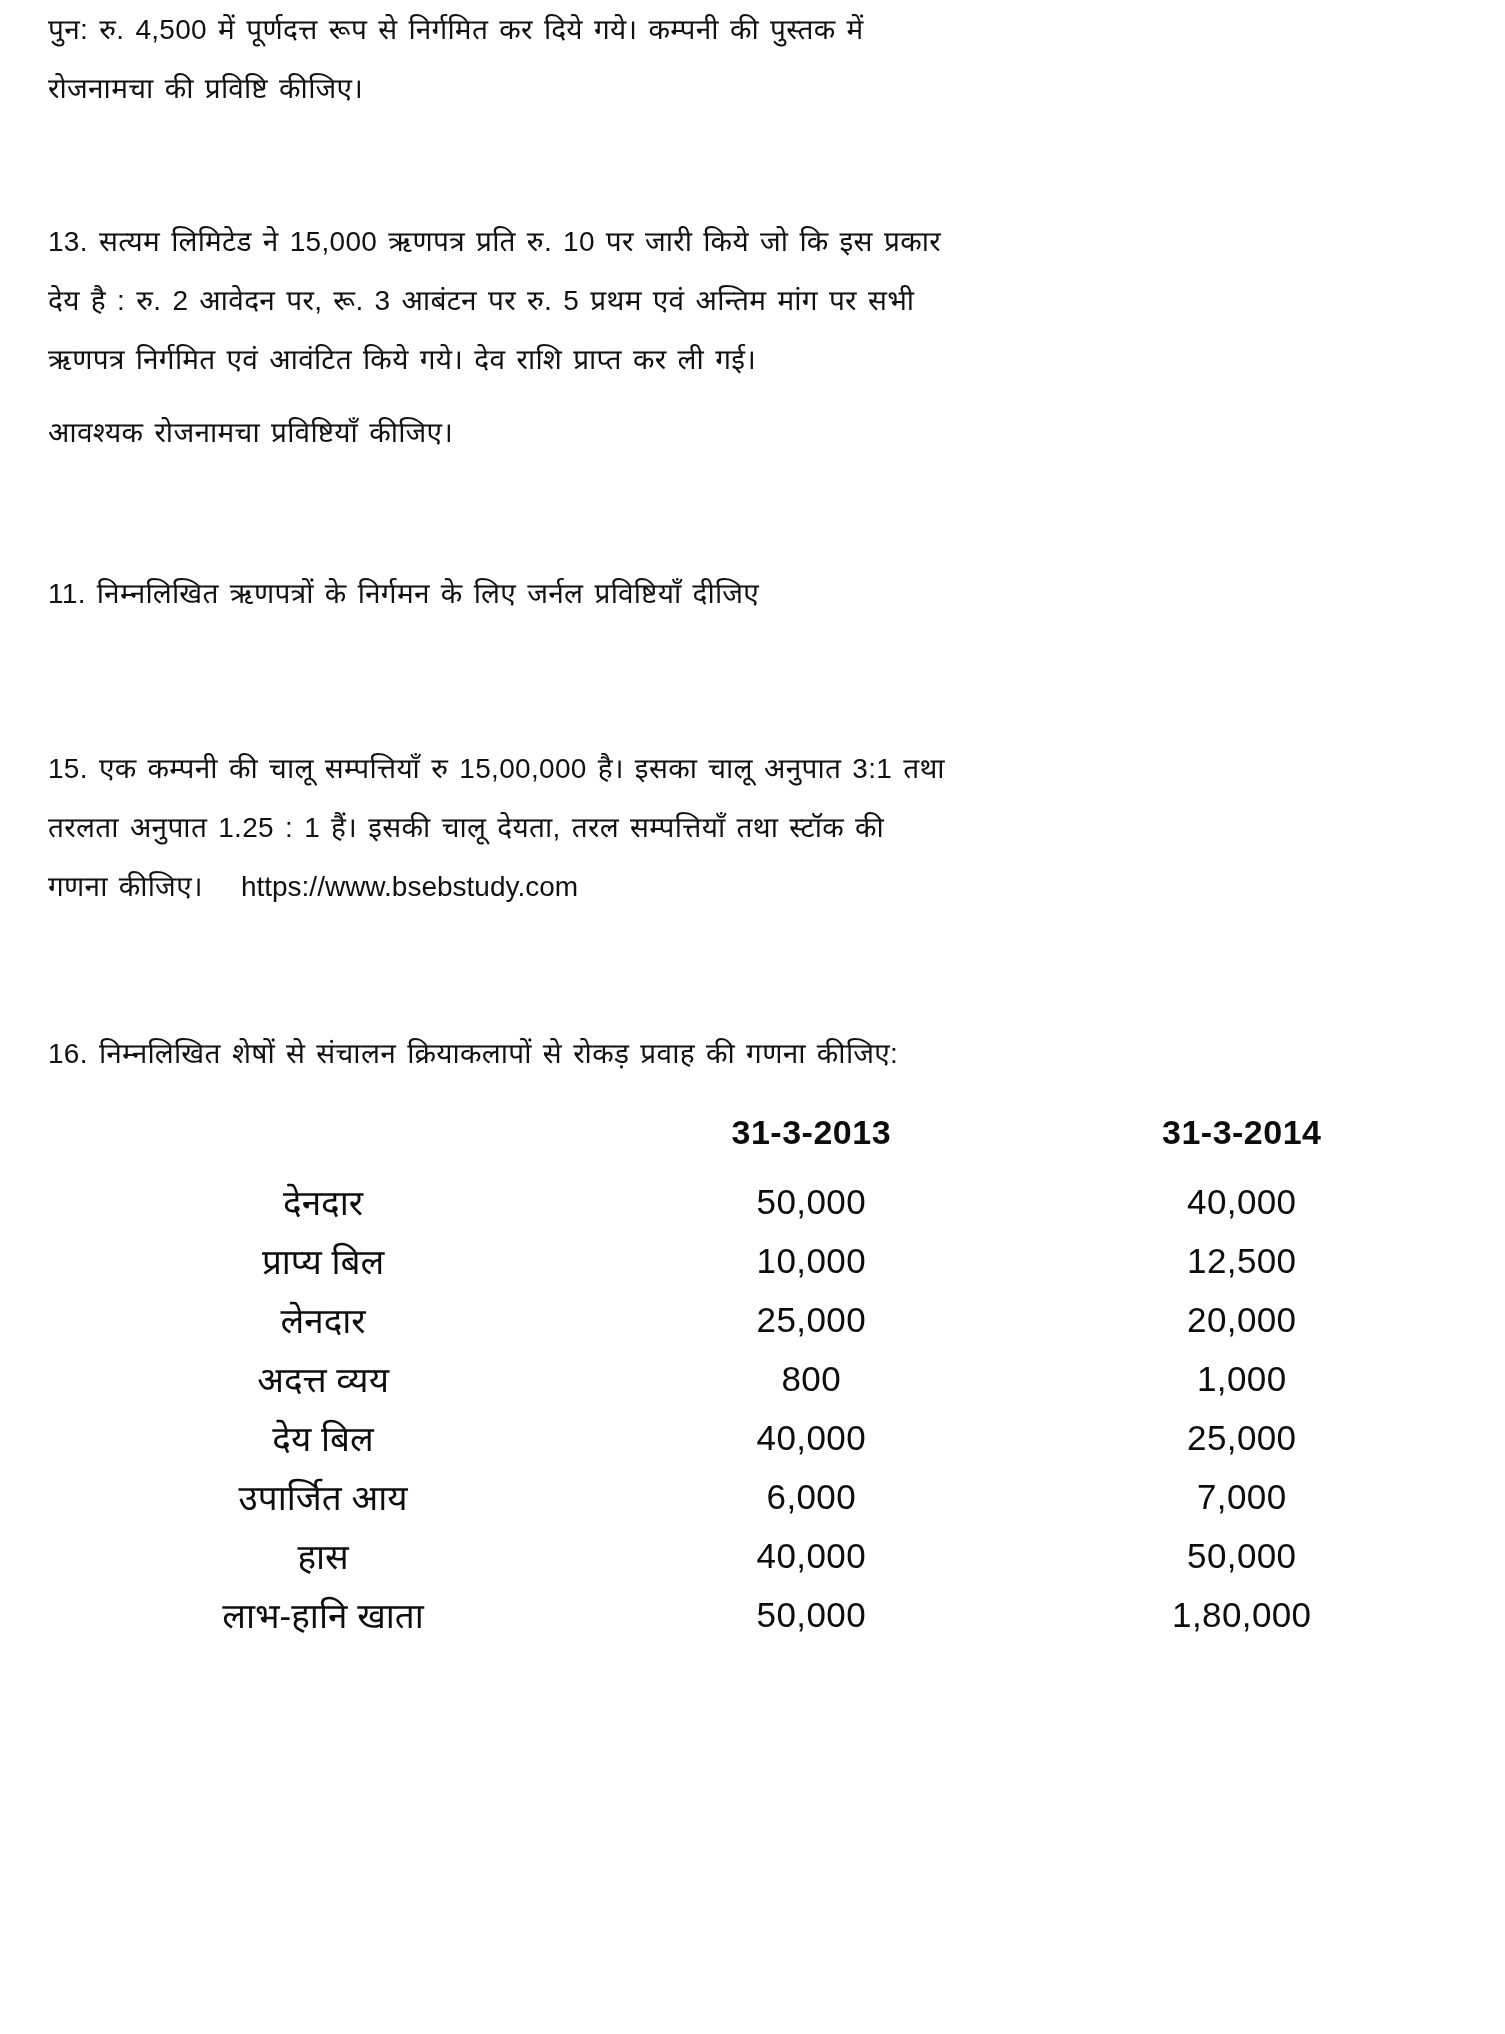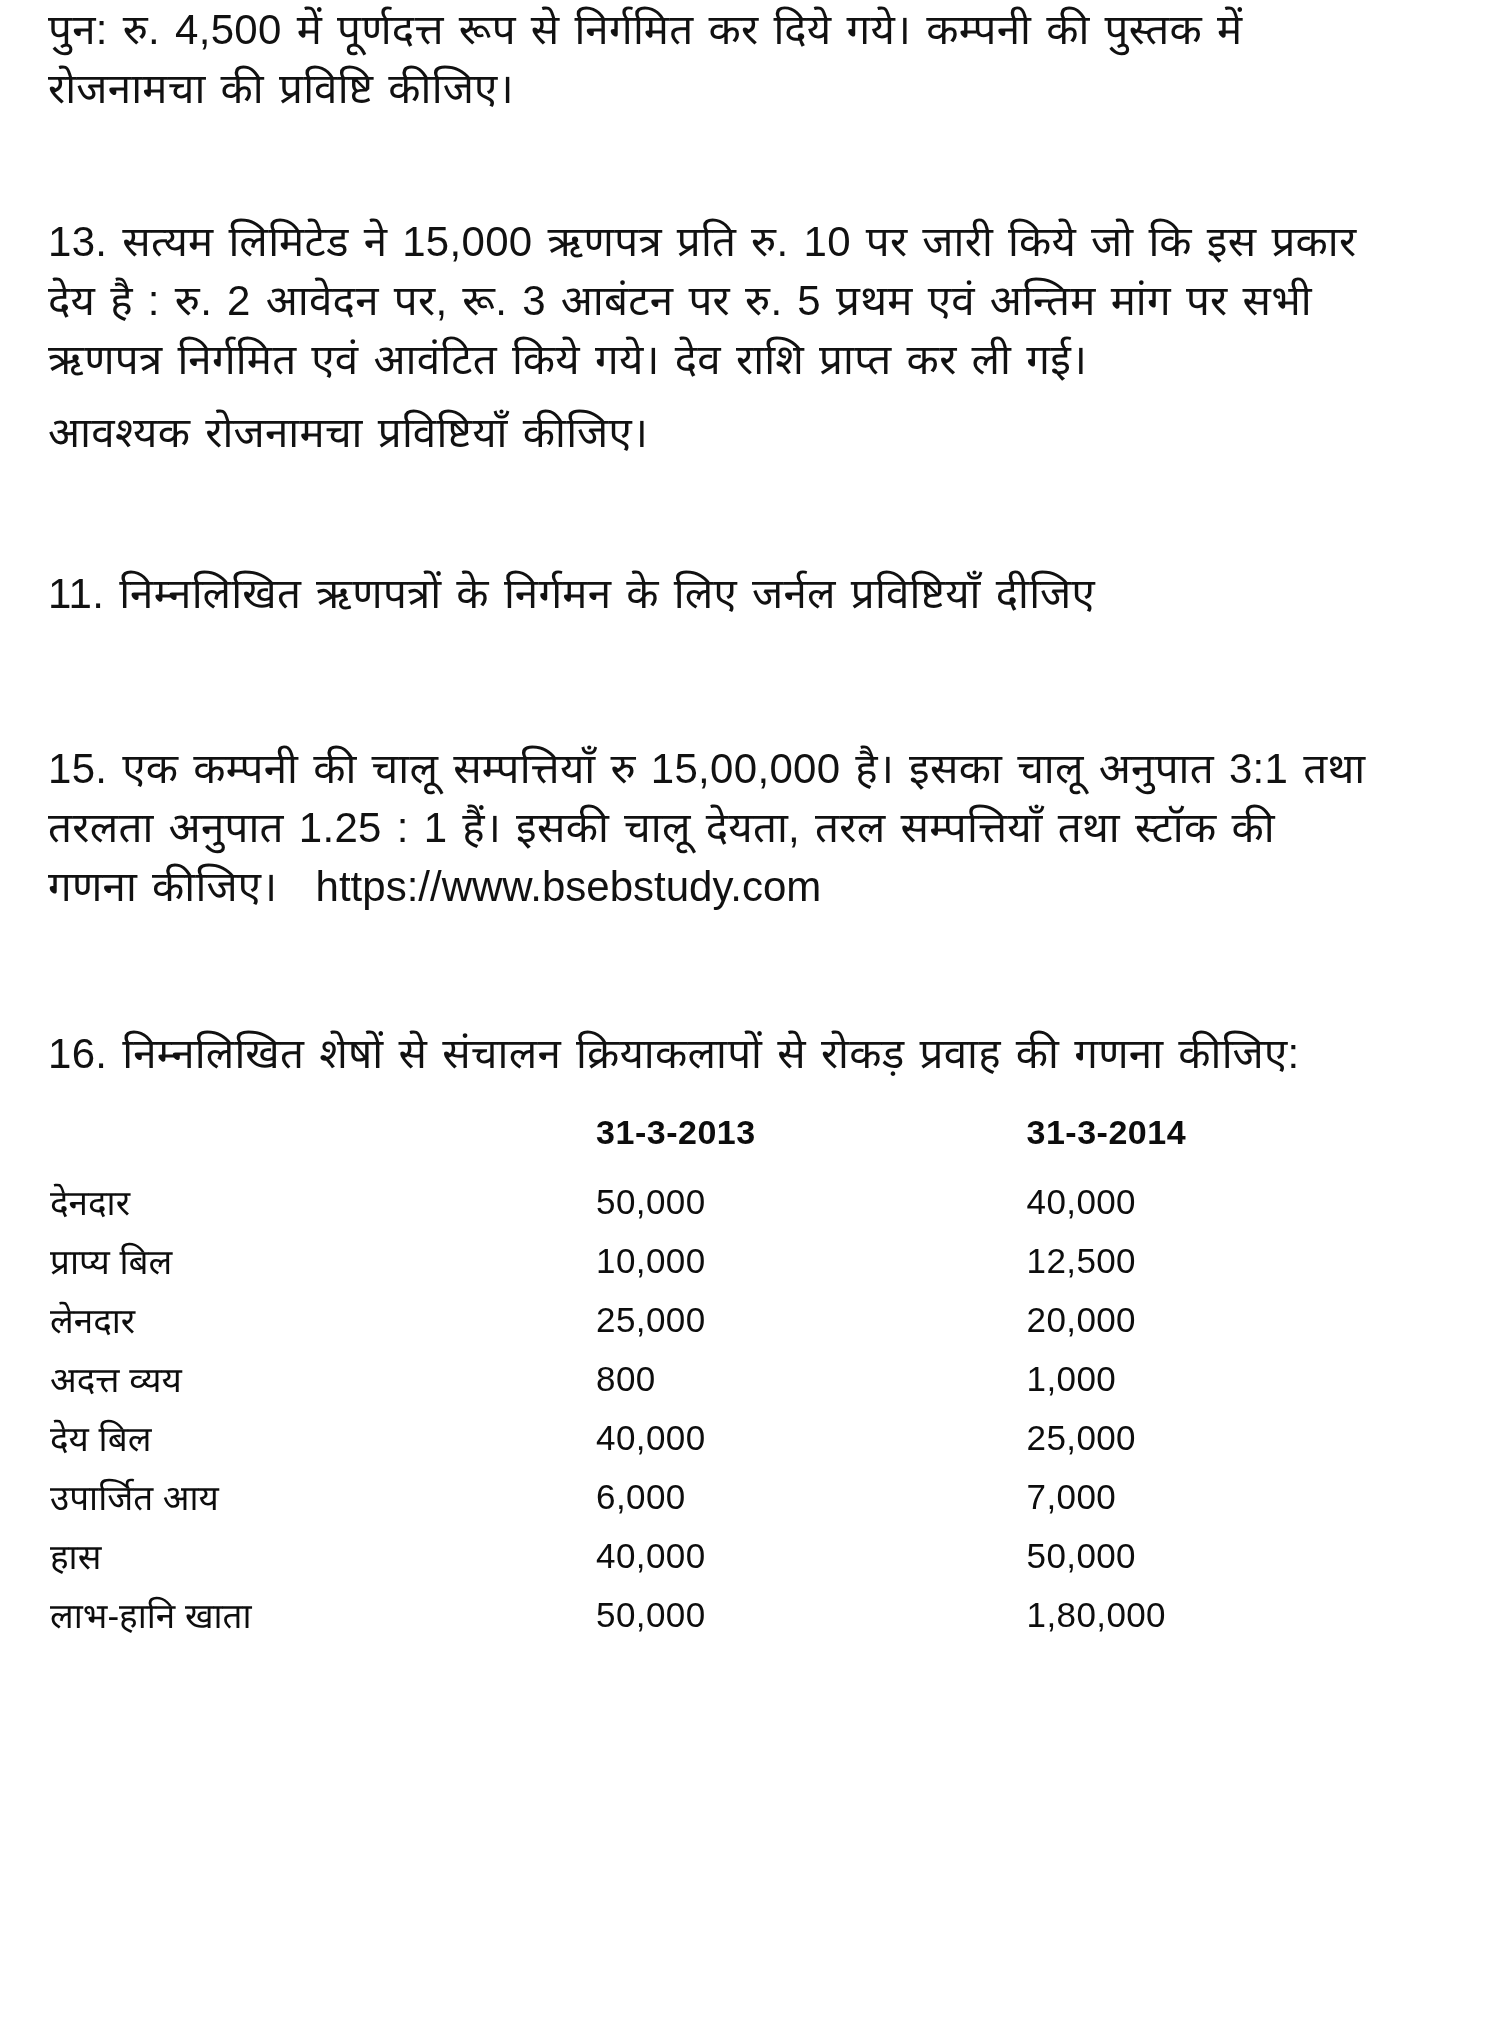--- a/index.html
+++ b/index.html
@@ -20,21 +20,21 @@
   .page {
     position: relative;
     width: 1505px;
     height: 2034px;
     box-sizing: border-box;
     padding: 0 48px;
   }
 
   
   .para {
-    font-size: 42px;
+    font-size: 28px;
     line-height: 59px;
     letter-spacing: 0.3px;
     word-spacing: 3px;
     color: #111111;
   }
   .line {
     display: block;
     white-space: nowrap;
   }
   .q-block {
@@ -53,21 +53,21 @@
 
   
   .data-table {
     width: 100%;
     border-collapse: collapse;
     font-size: 35px;
     margin-top: 6px;
   }
   .data-table th,
   .data-table td {
-    text-align: left;
+    text-align: center;
     padding: 0;
     height: 59px;
     vertical-align: middle;
     font-weight: normal;
     white-space: nowrap;
   }
   .data-table th.th-label,
   .data-table td.col-label {
     width: 380px;
     padding-left: 2px;

